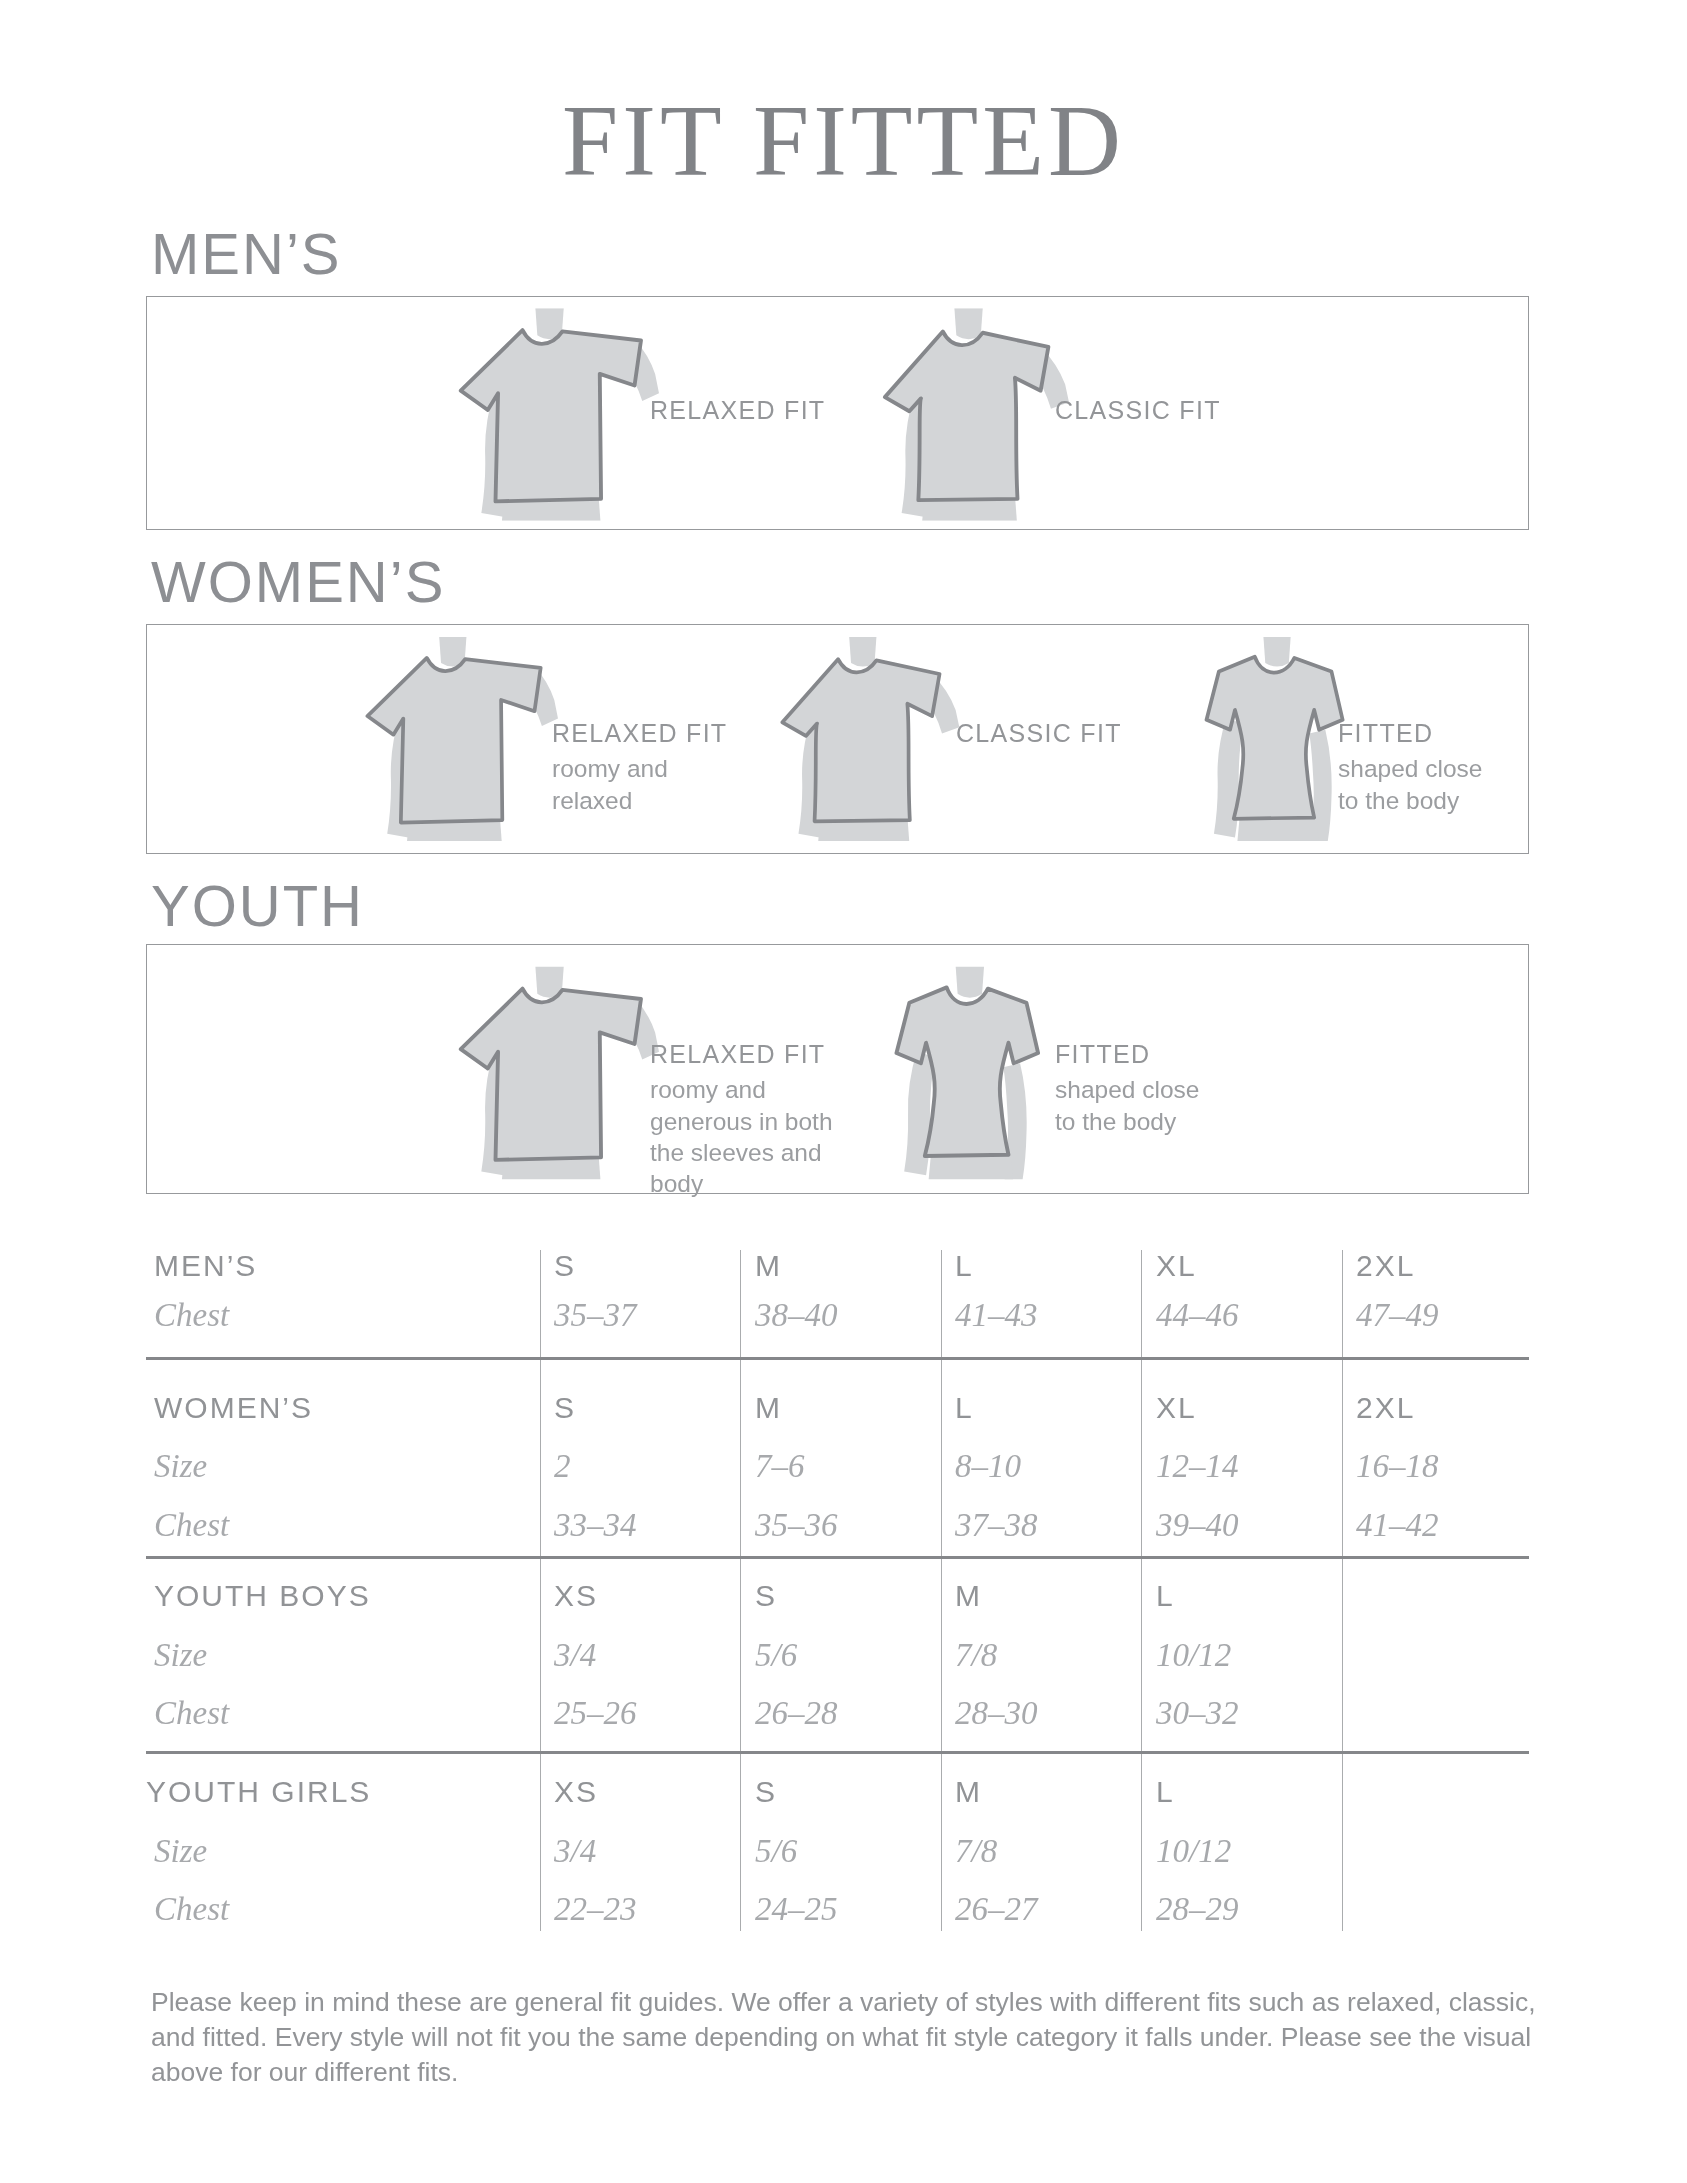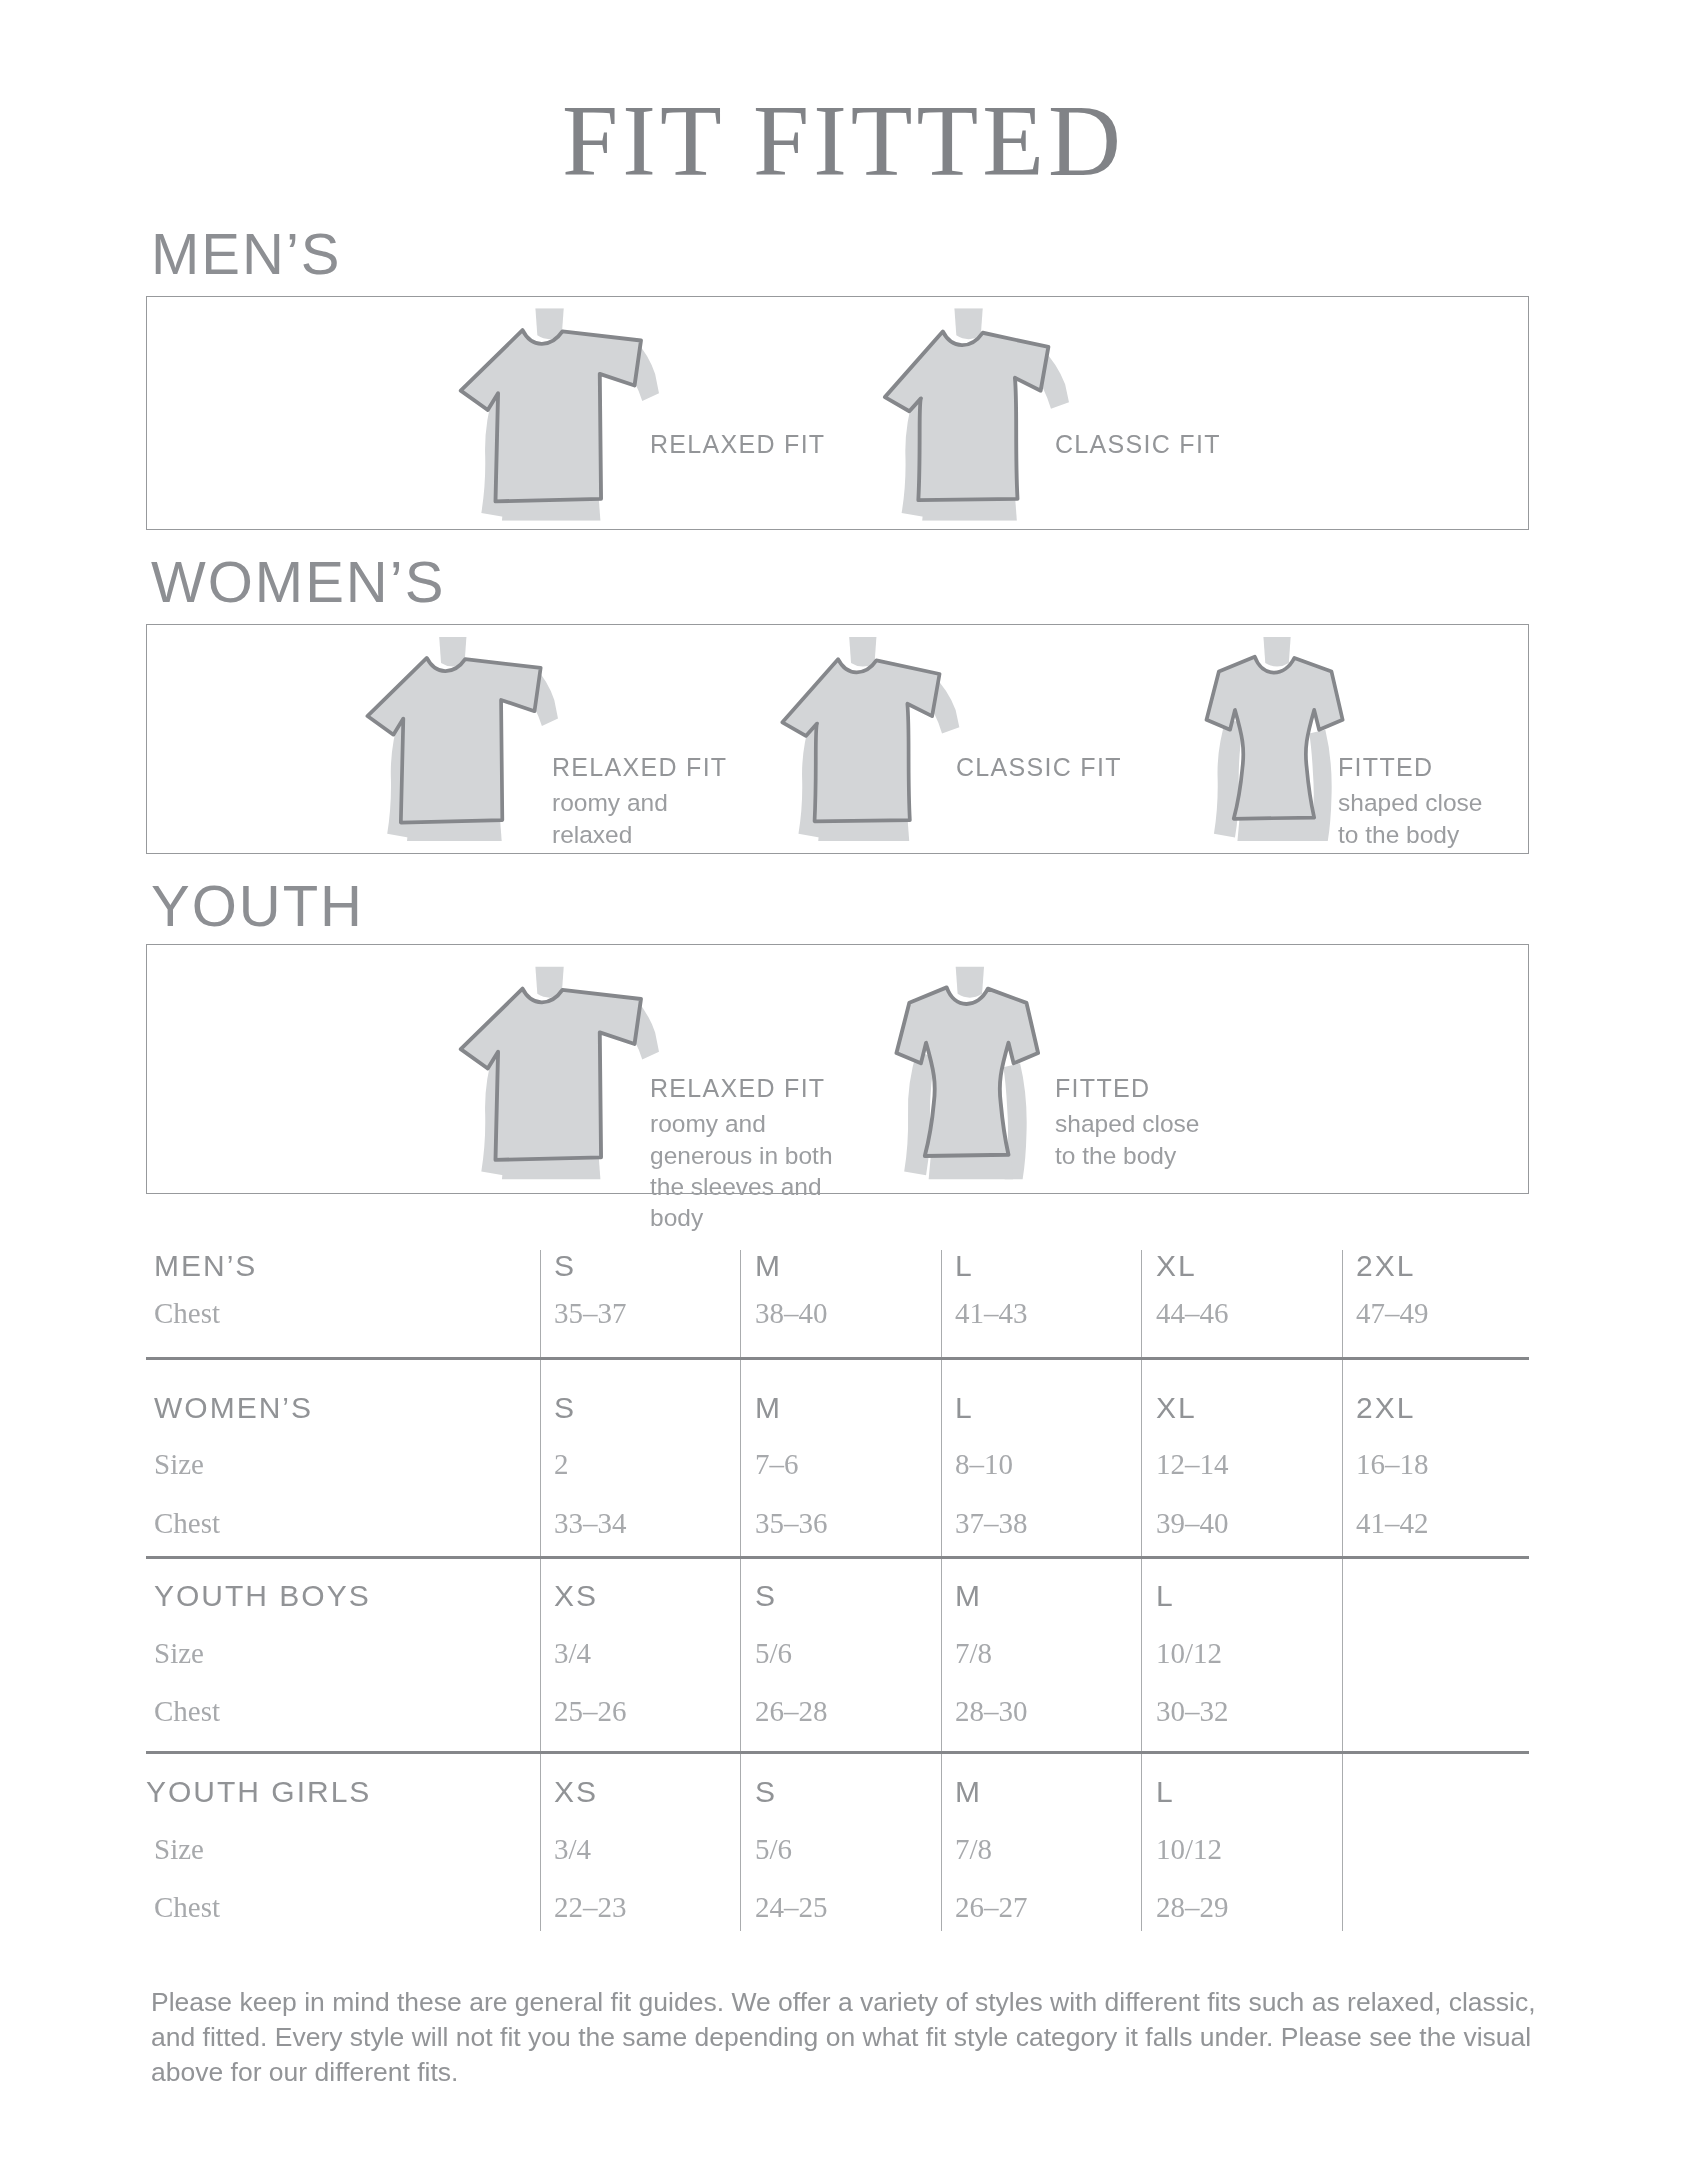--- a/index.html
+++ b/index.html
@@ -20,21 +20,21 @@
   }
   
   .fit-box{
     position:absolute;left:146px;width:1383px;
     border:1.3px solid #97999c;background:#ffffff;box-sizing:border-box;
   }
   .fit-fig{position:absolute;margin:0;}
   .fit-fig svg{display:block;}
   .fit-text{position:absolute;}
   .fit-name{
-    font-size:25px;letter-spacing:1.3px;color:#939598;line-height:1.2;margin-top:34px;
+    font-size:25px;letter-spacing:1.3px;color:#939598;line-height:1.2;
   }
   .fit-desc{
     font-size:24.5px;color:#9b9da0;line-height:1.28;margin-top:5.3px;
     white-space:pre-line;
   }
   
   .chart{position:absolute;left:146px;top:1250px;width:1383px;height:681px;}
   .vline{position:absolute;top:0;width:1.3px;height:681px;background:#aaacae;}
   .sep{position:absolute;left:0;width:1383px;height:2.6px;background:#85878a;}
   .cell{position:absolute;white-space:nowrap;}
@@ -42,22 +42,22 @@
   .c1{left:408px;}
   .c2{left:609px;}
   .c3{left:809px;}
   .c4{left:1010px;text-align:right;}
   .c5{left:1210px;}
   .row{position:absolute;left:0;width:1383px;height:40px;}
   .hdr-row .cell{
     font-size:30px;letter-spacing:2px;color:#919396;line-height:1;
   }
   .it-row .cell{
-    font-family:"Liberation Serif", serif;
-    font-size:29px;color:#a7a9ac;line-height:1;
+    font-family:"Liberation Serif", serif;font-style:italic;
+    font-size:33px;color:#a7a9ac;line-height:1;
   }
   
   .footer-note{
     position:absolute;left:151px;top:1985px;width:1416px;margin:0;
     font-size:26.5px;line-height:1.32;color:#929497;
   }
   
   .sil{fill:#d3d5d7;}
   .tee{fill:#d3d5d7;stroke:#85878b;stroke-width:6;stroke-linejoin:round;}
 </style>

